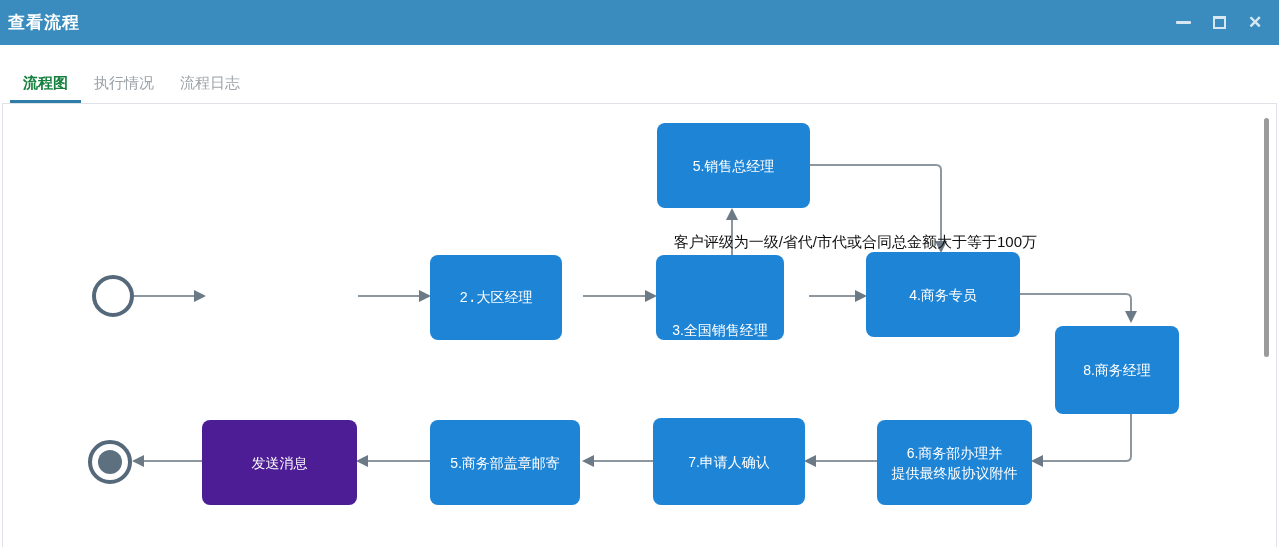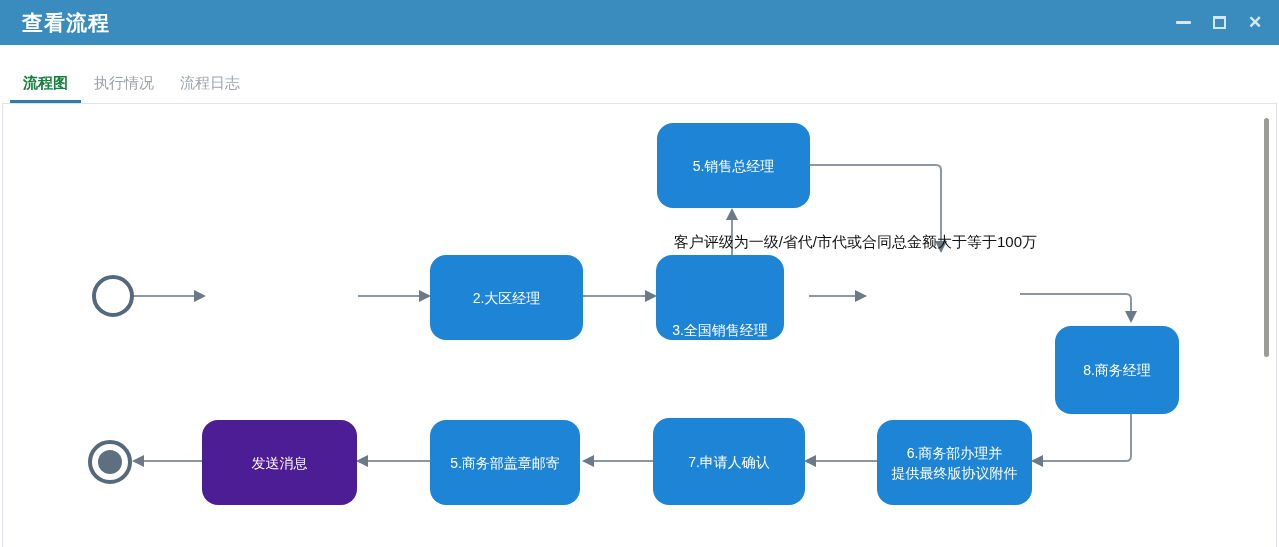--- a/index.html
+++ b/index.html
@@ -2,42 +2,42 @@
 <html><head>
 <meta charset="utf-8">
 <style>
   * { margin:0; padding:0; box-sizing:border-box; }
   html,body { width:1279px; height:547px; overflow:hidden; background:#fff;
               font-family:"Liberation Sans", sans-serif; }
 
   
   .titlebar { position:absolute; left:0; top:0; width:1279px; height:45px;
               background:#3A8CBE; display:flex; align-items:center; }
-  .titlebar .title { color:#fff; font-size:21px; font-weight:bold; padding-left:22px; letter-spacing:1px; }
+  .titlebar .title { color:#fff; font-size:17px; font-weight:bold; padding-left:8px; letter-spacing:1px; }
   .win-controls { margin-left:auto; display:flex; align-items:center; gap:20px; padding-right:16px; }
   .win-btn { width:16px; height:16px; display:flex; align-items:center; justify-content:center; cursor:pointer; }
   .min-glyph { width:15px; height:3px; background:#d6e7f2; border-radius:1px; }
   .max-glyph { width:13px; height:13px; border:2px solid #d6e7f2; border-top-width:3px; }
   .close-glyph { color:#d6e7f2; font-size:17px; font-weight:bold; line-height:16px; }
 
   
   .tabbar { position:absolute; left:0; top:45px; width:1279px; height:58px; background:#fff;
             display:flex; align-items:flex-end; padding-left:10px; }
   .tab { font-size:15px; color:#9da3a8; padding:0 13px 7px 13px; cursor:pointer;
          border-bottom:3px solid transparent; }
   .tab.active { color:#15803d; font-weight:bold; border-bottom-color:#2E7CA8; }
 
   
   .panel-border { position:absolute; left:2px; top:103px; width:1275px; height:446px;
                   border:1px solid #dfe3e8; background:#fff; }
   .canvas { position:absolute; left:0; top:103px; width:1279px; height:444px; }
   .canvas svg { position:absolute; left:0; top:0; pointer-events:none; }
 
   
-  .flow-node { position:absolute; background:#1E84D6; border-radius:16px; color:#fff;
+  .flow-node { position:absolute; background:#1E84D6; border-radius:8px; color:#fff;
                display:flex; align-items:center; justify-content:center; text-align:center;
                font-size:14px; line-height:20px; cursor:pointer; }
   .flow-node span { white-space:pre-line; }
   .flow-node.light { background:#4c1d95; }
 
   
   .start-event { position:absolute; left:92px; top:172px; width:42px; height:42px;
                  border:4px solid #55697A; border-radius:50%; background:#fff; }
   .end-event { position:absolute; left:88px; top:337px; width:44px; height:44px;
                border:4px solid #55697A; border-radius:50%; background:#fff;
@@ -102,28 +102,31 @@
     </g>
   </svg>
 
   <div class="condition">客户评级为一级/省代/市代或合同总金额大于等于100万</div>
 
   <div class="start-event"></div>
   <div class="end-event">
     <div class="end-dot"></div>
   </div>
 
-  <div class="flow-node" style="left:430px; top:152px; width:153px; height:85px;">
+  <div class="flow-node" style="left:430px; top:152px; width:132px; height:85px;font-family:Liberation Mono, monospace;">
     <span>2.大区经理</span>
   </div>
   <div class="flow-node" style="left:656px; top:152px; width:128px; height:85px;align-items:flex-end;">
     <span>3.全国销售经理</span>
   </div>
   <div class="flow-node" style="left:657px; top:20px; width:153px; height:85px;">
     <span>5.销售总经理</span>
+  </div>
+  <div class="flow-node" style="left:866px; top:149px; width:154px; height:85px;">
+    <span>4.商务专员</span>
   </div>
   <div class="flow-node" style="left:1055px; top:223px; width:124px; height:88px;">
     <span>8.商务经理</span>
   </div>
   <div class="flow-node" style="left:877px; top:317px; width:155px; height:85px;">
     <span>6.商务部办理并
 提供最终版协议附件</span>
   </div>
   <div class="flow-node" style="left:653px; top:315px; width:152px; height:87px;">
     <span>7.申请人确认</span>

